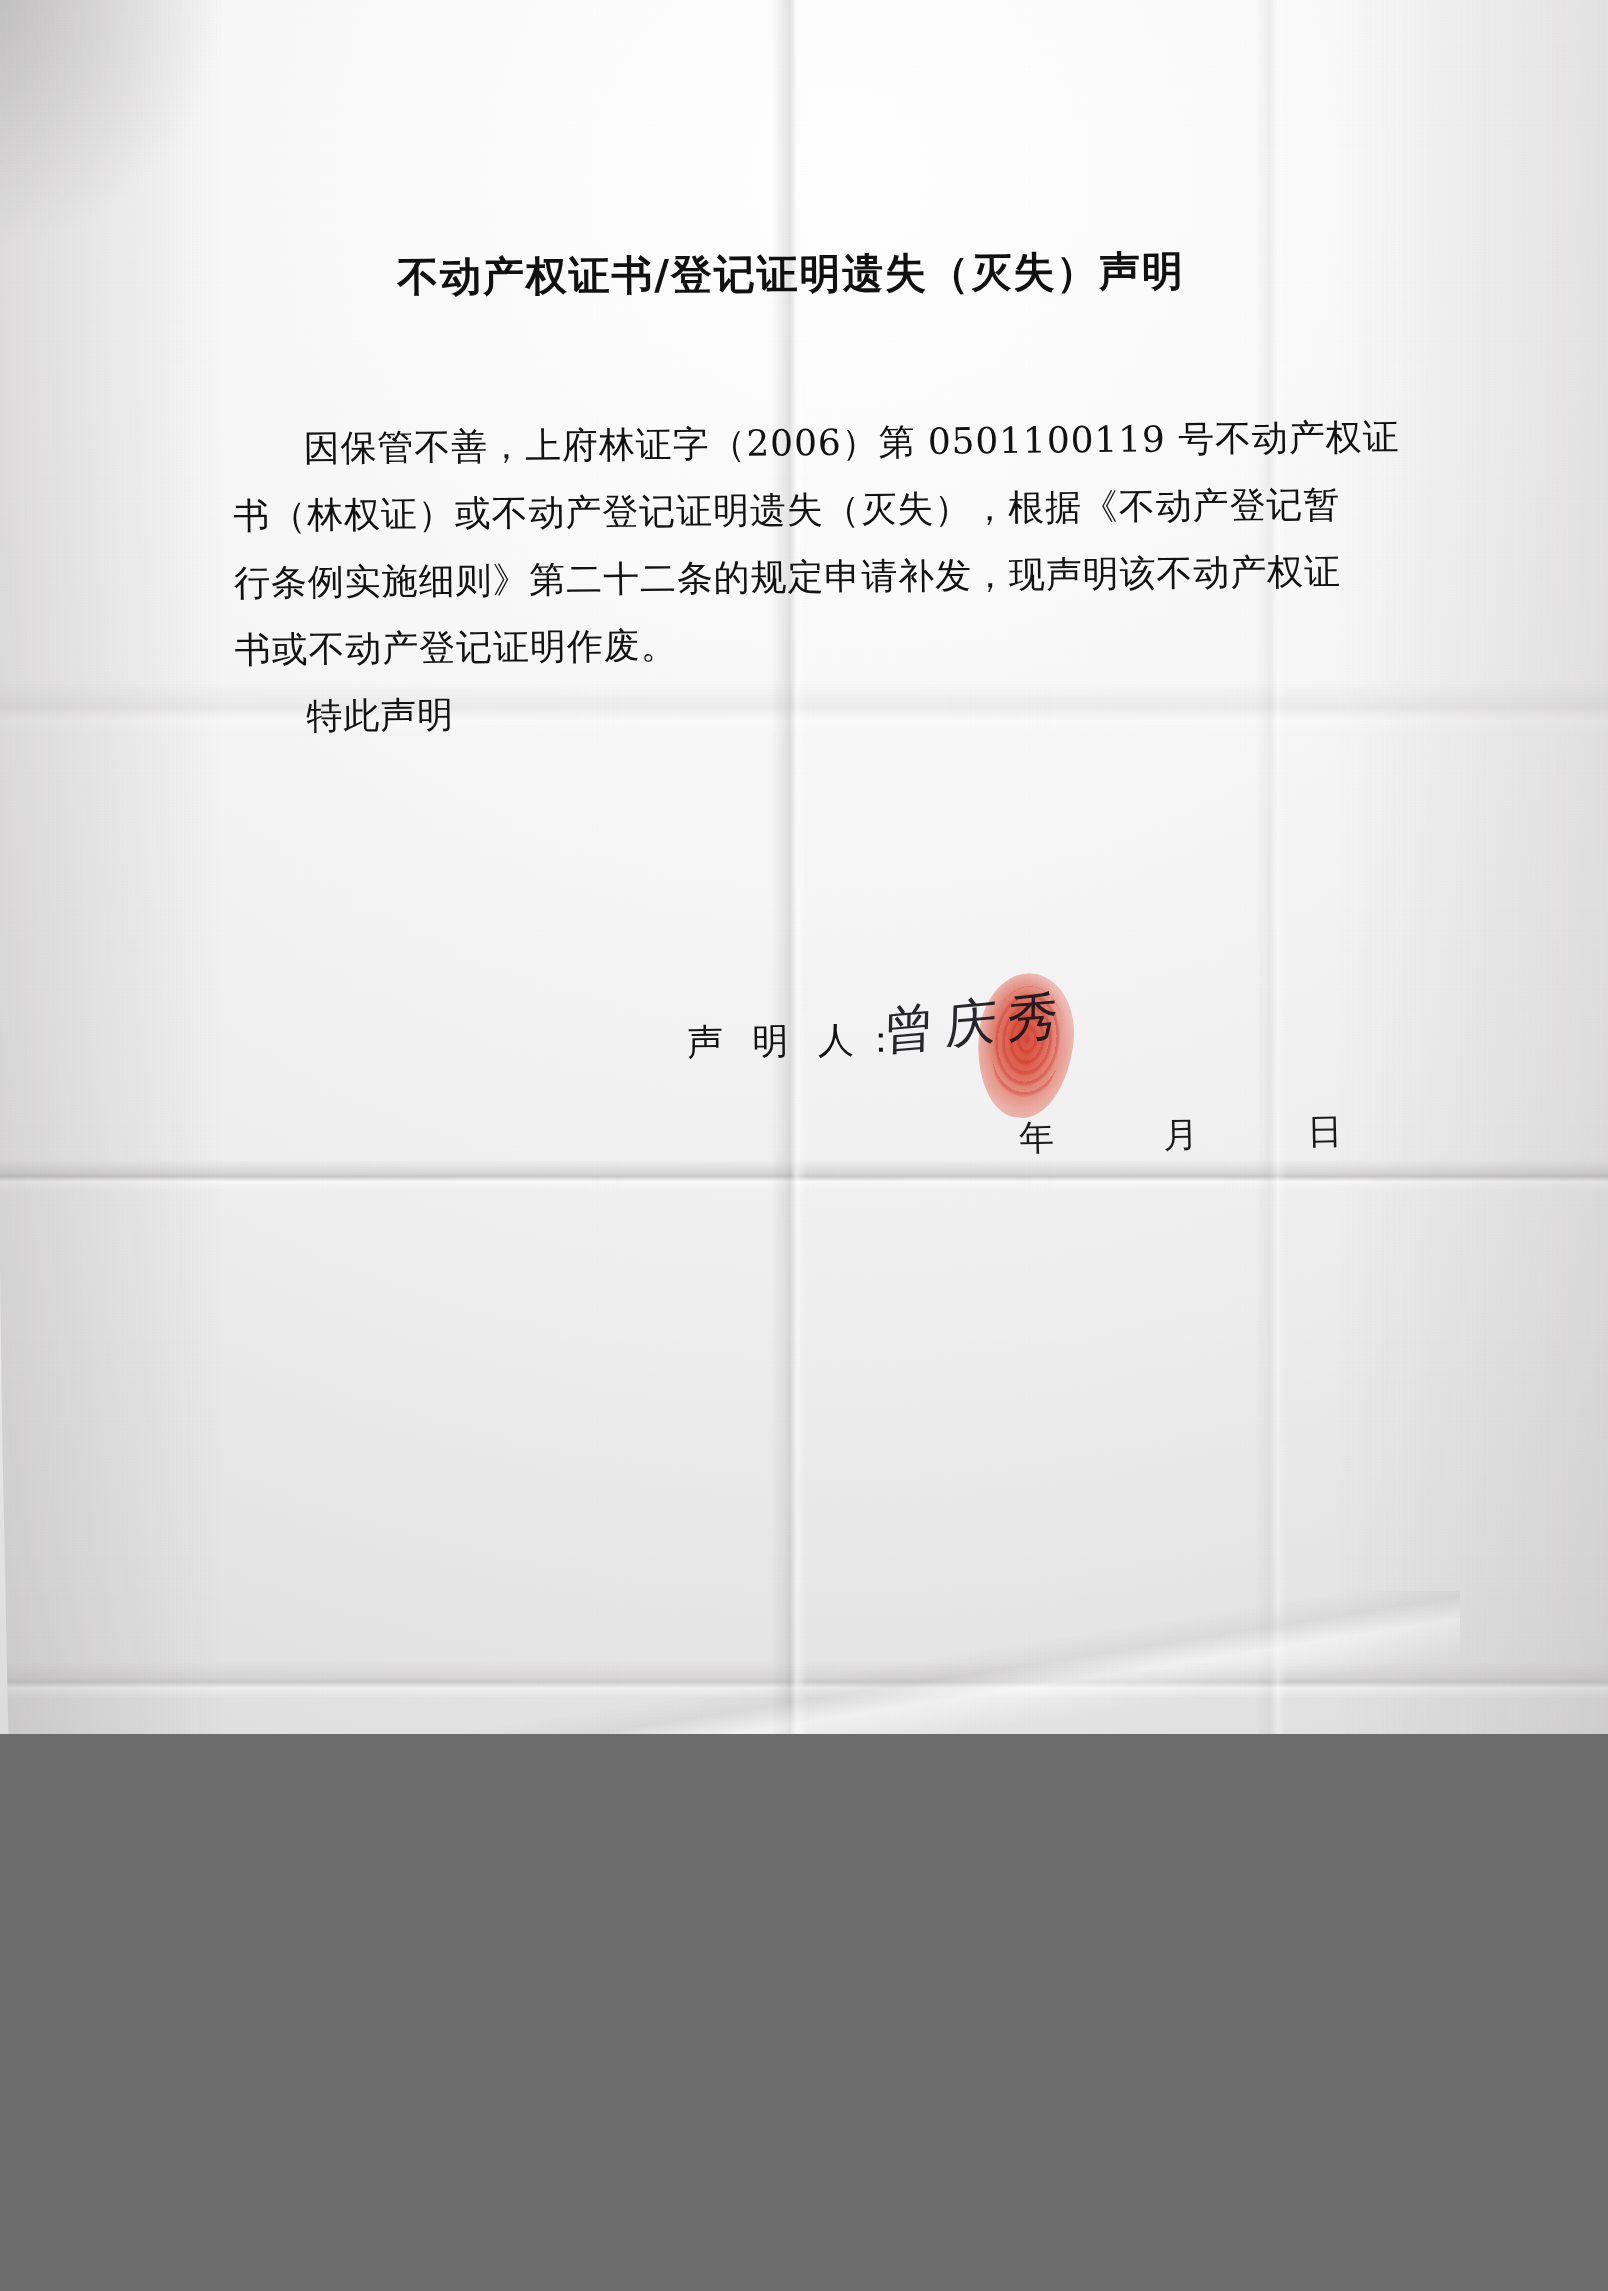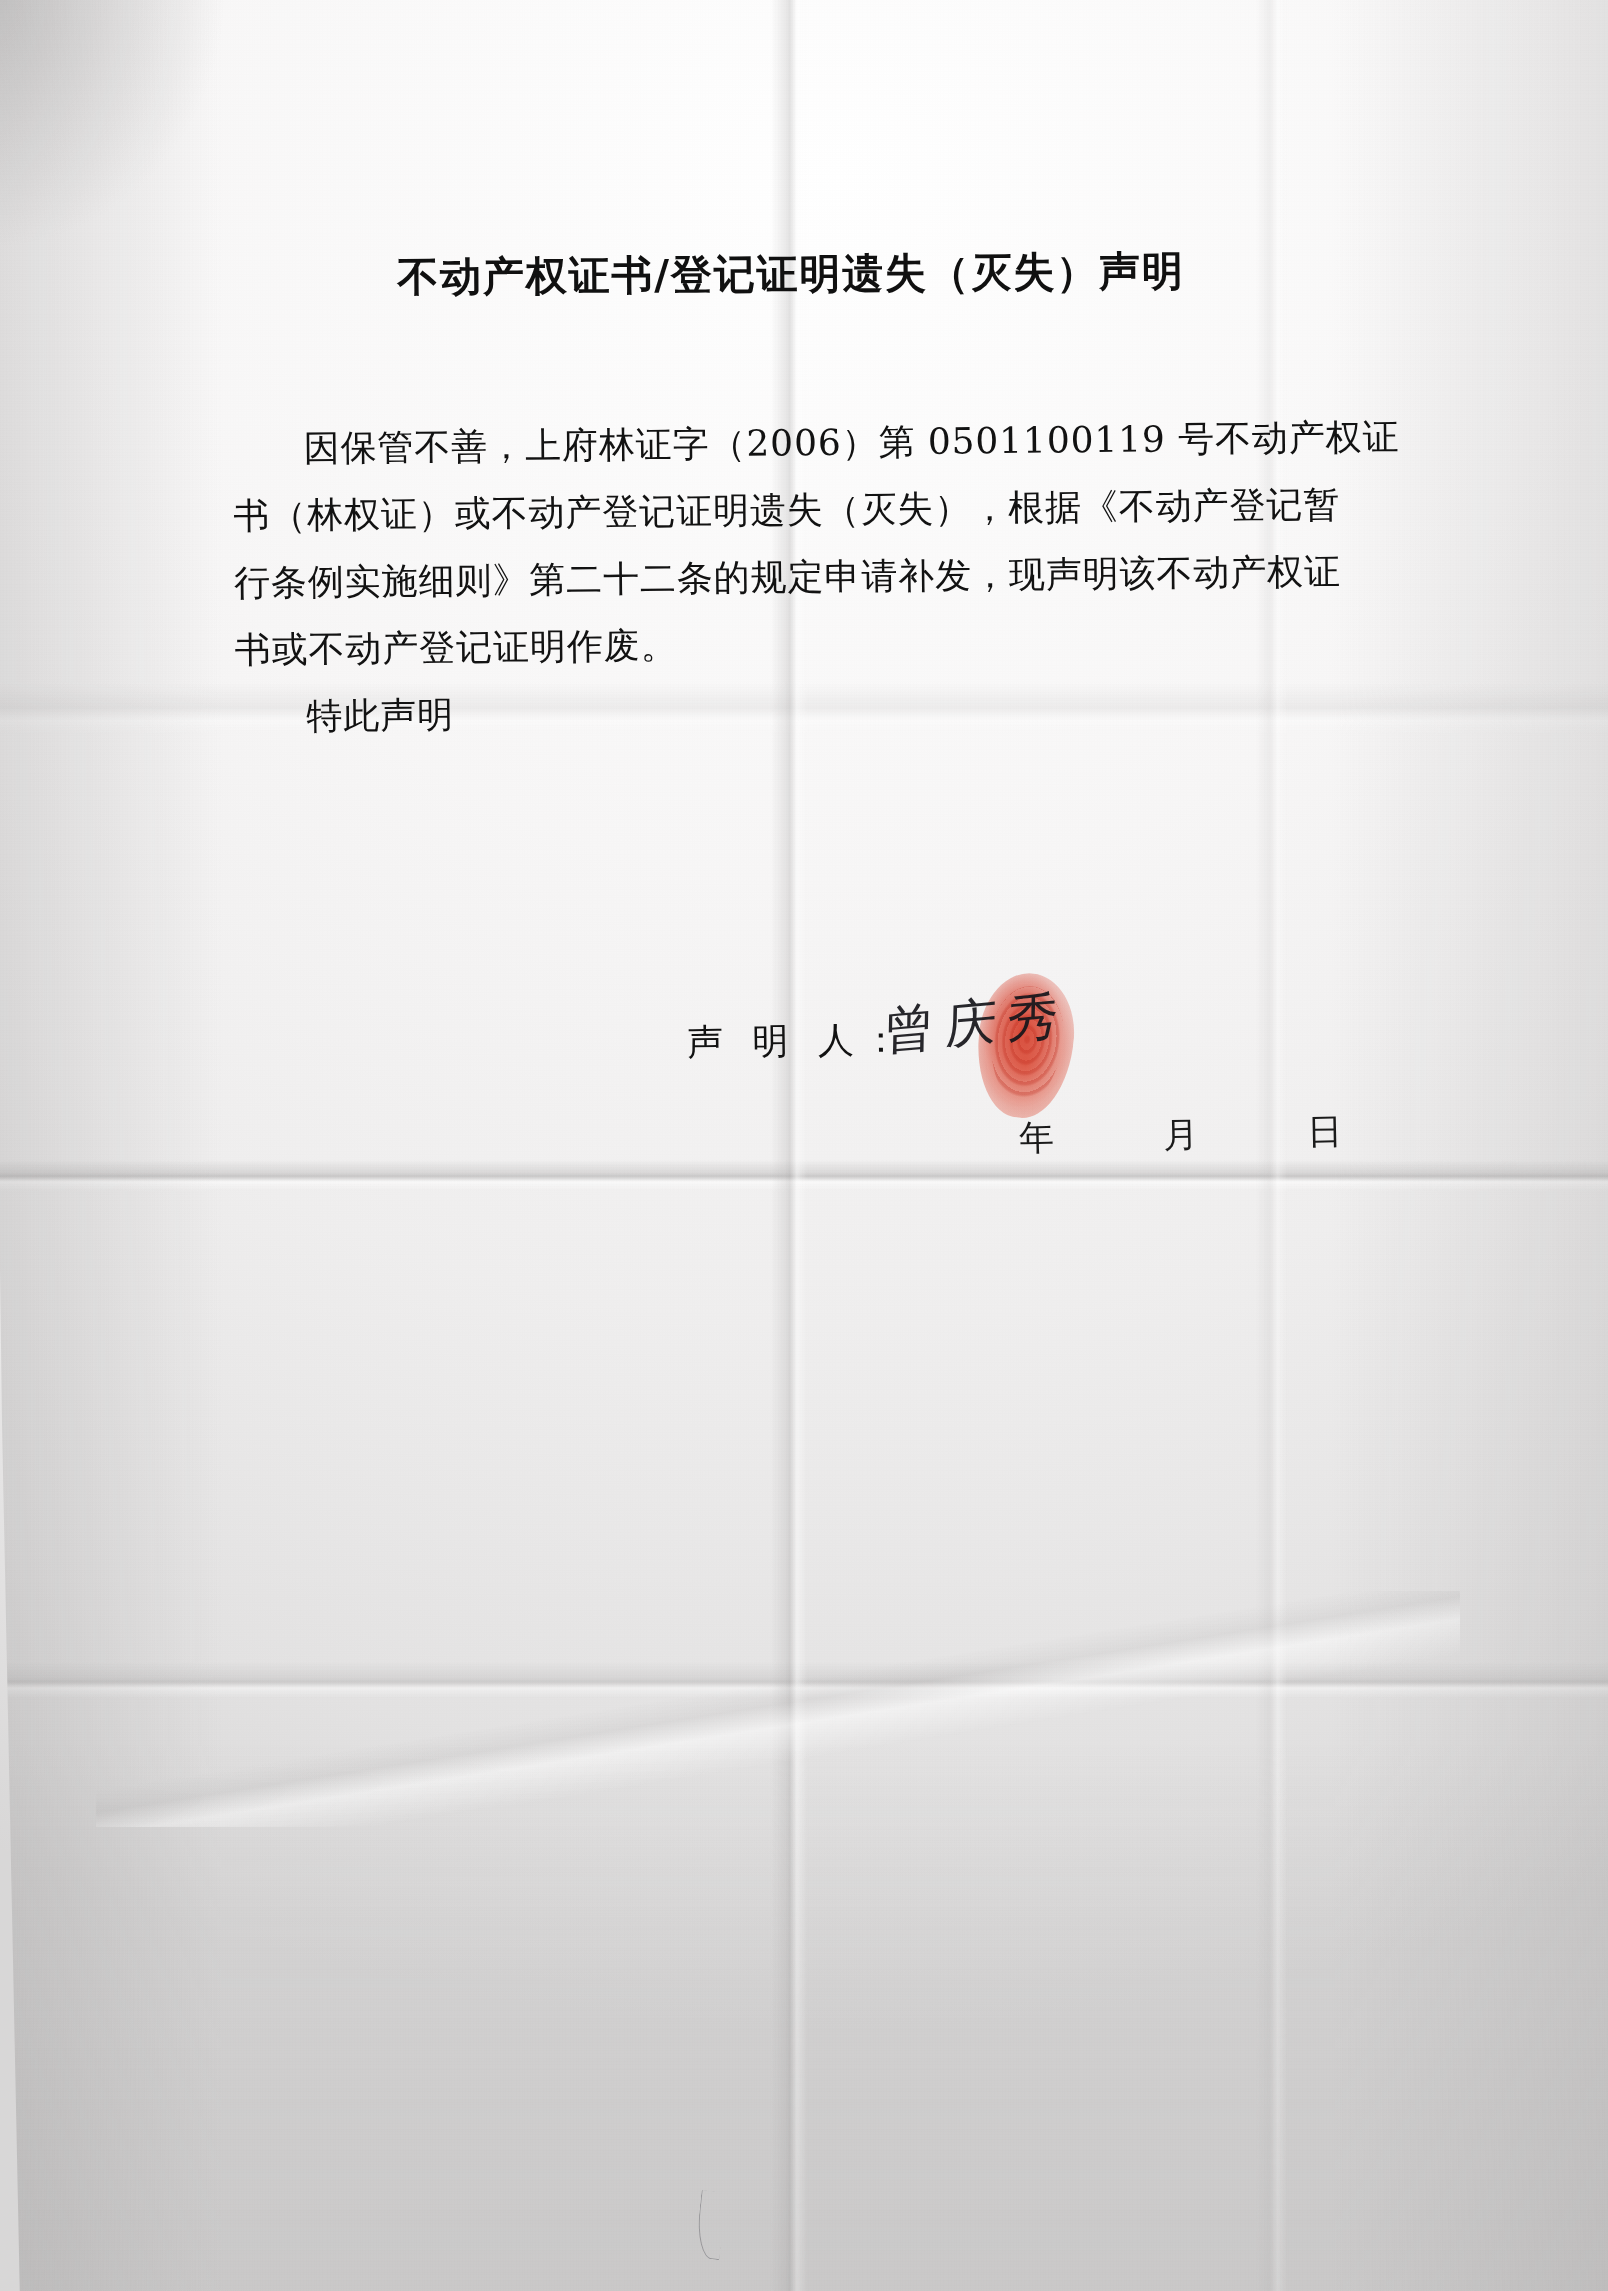--- a/index.html
+++ b/index.html
@@ -12,21 +12,21 @@
     width: 1608px;
     height: 2291px;
     overflow: hidden;
     font-family: "Liberation Serif", "DejaVu Serif", serif;
   }
 
   
   .photo {
     position: relative;
     width: 1608px;
-    height: 2291px;
+    height: 1734px;
     overflow: hidden;
     background: #b9b6b4;
   }
 
   .paper {
     position: absolute;
     left: -12.7px;
     top: -9px;
     width: 1636px;
     height: 2314px;

